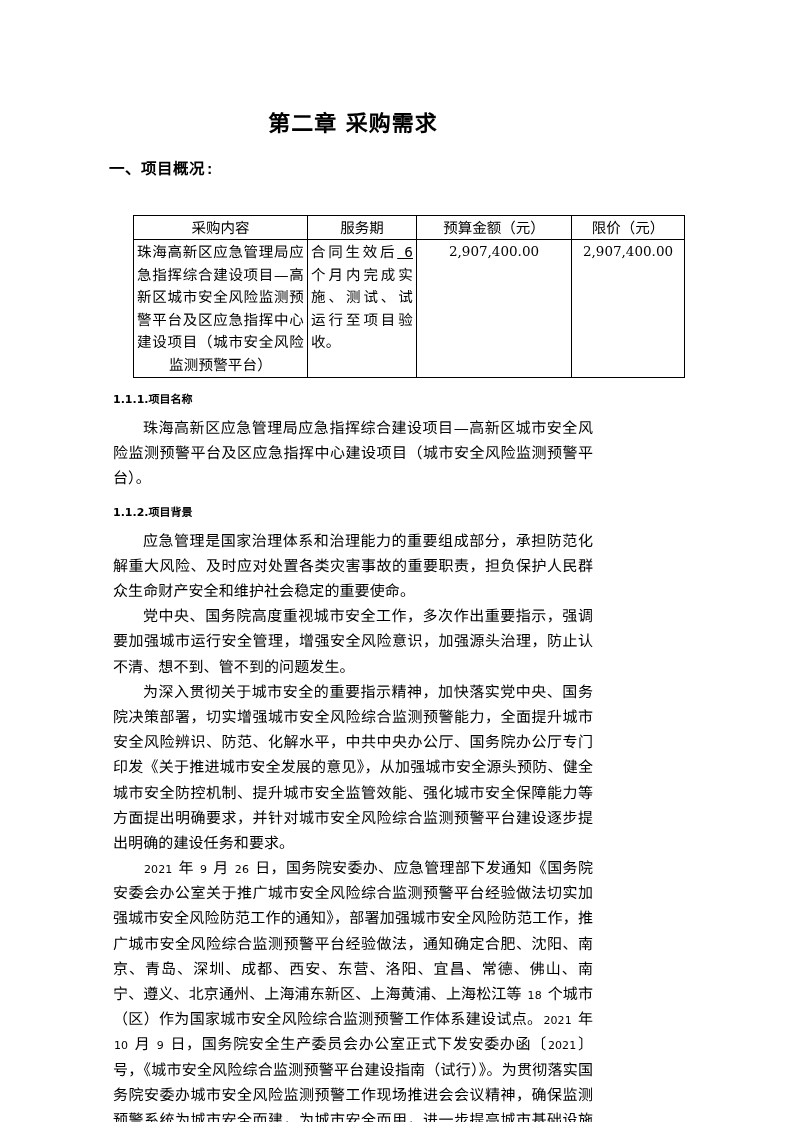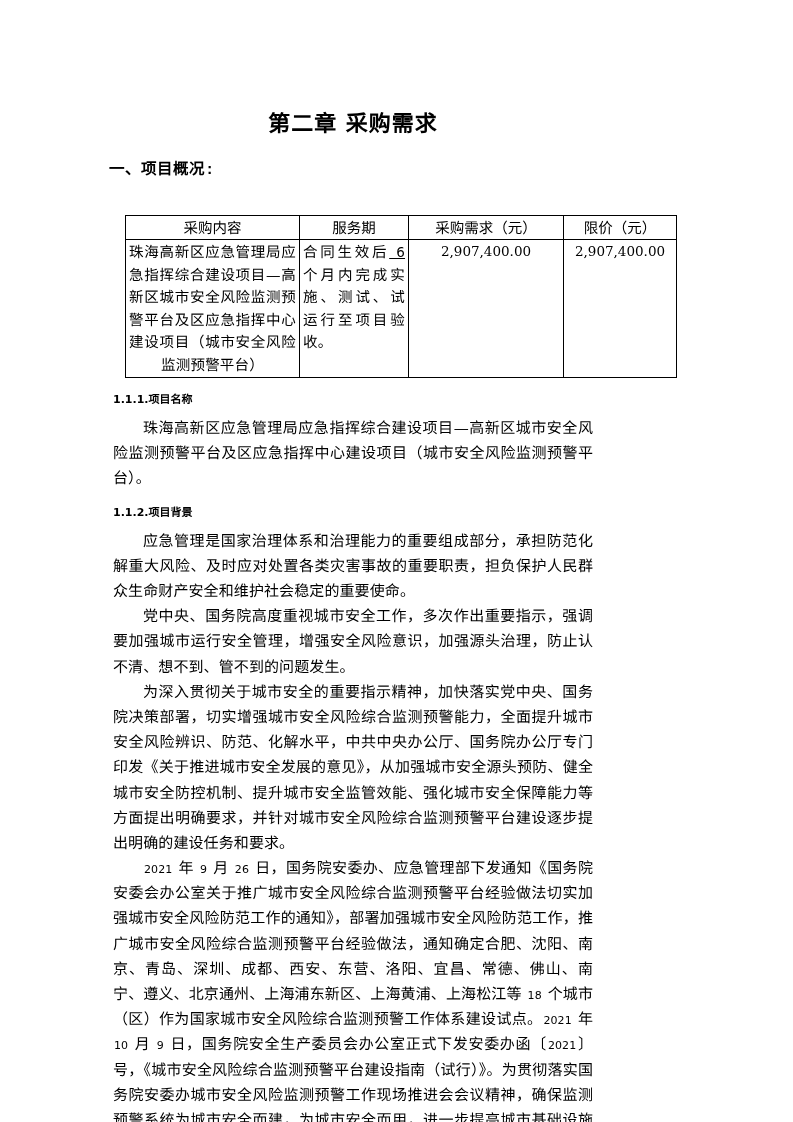--- a/index.html
+++ b/index.html
@@ -48,21 +48,21 @@
     font-weight: bold;
     font-size: 15.5px;
     line-height: 1.4;
     letter-spacing: 0.5px;
     margin-left: -4px;
   }
 
   
   .table-wrap {
     padding-top: 34px;
-    margin-left: 12px;
+    margin-left: 20px;
   }
   table.req-table {
     border-collapse: collapse;
     width: 551px;
     table-layout: fixed;
     font-size: 14.5px;
     line-height: 1.55;
   }
   table.req-table td,
   table.req-table th {
@@ -155,21 +155,21 @@
       <colgroup>
         <col class="col-content">
         <col class="col-period">
         <col class="col-budget">
         <col class="col-limit">
       </colgroup>
       <thead>
         <tr>
           <th>采购内容</th>
           <th>服务期</th>
-          <th>采购需求（元）</th>
+          <th>预算金额（元）</th>
           <th>限价（元）</th>
         </tr>
       </thead>
       <tbody>
         <tr>
           <td class="cell-content">珠海高新区应急管理局应急指挥综合建设项目—高新区城市安全风险监测预警平台及区应急指挥中心建设项目（城市安全风险监测预警平台）</td>
           <td class="cell-period"><span>合同生效后</span><span class="uline"> 6 </span><span>个月内完成实施、测试、试运行至项目验收。</span></td>
           <td class="cell-num">2,907,400.00</td>
           <td class="cell-num">2,907,400.00</td>
         </tr>

